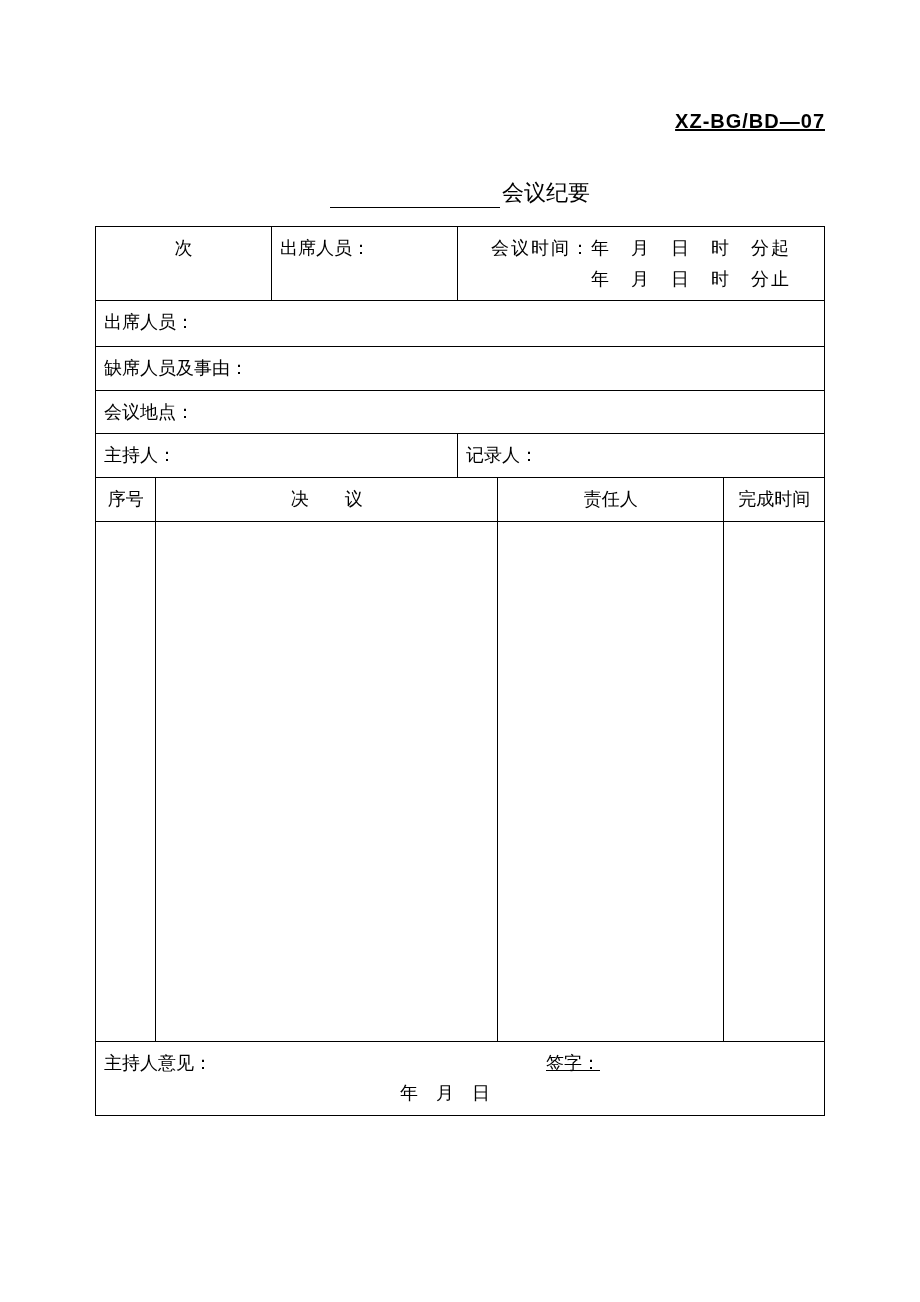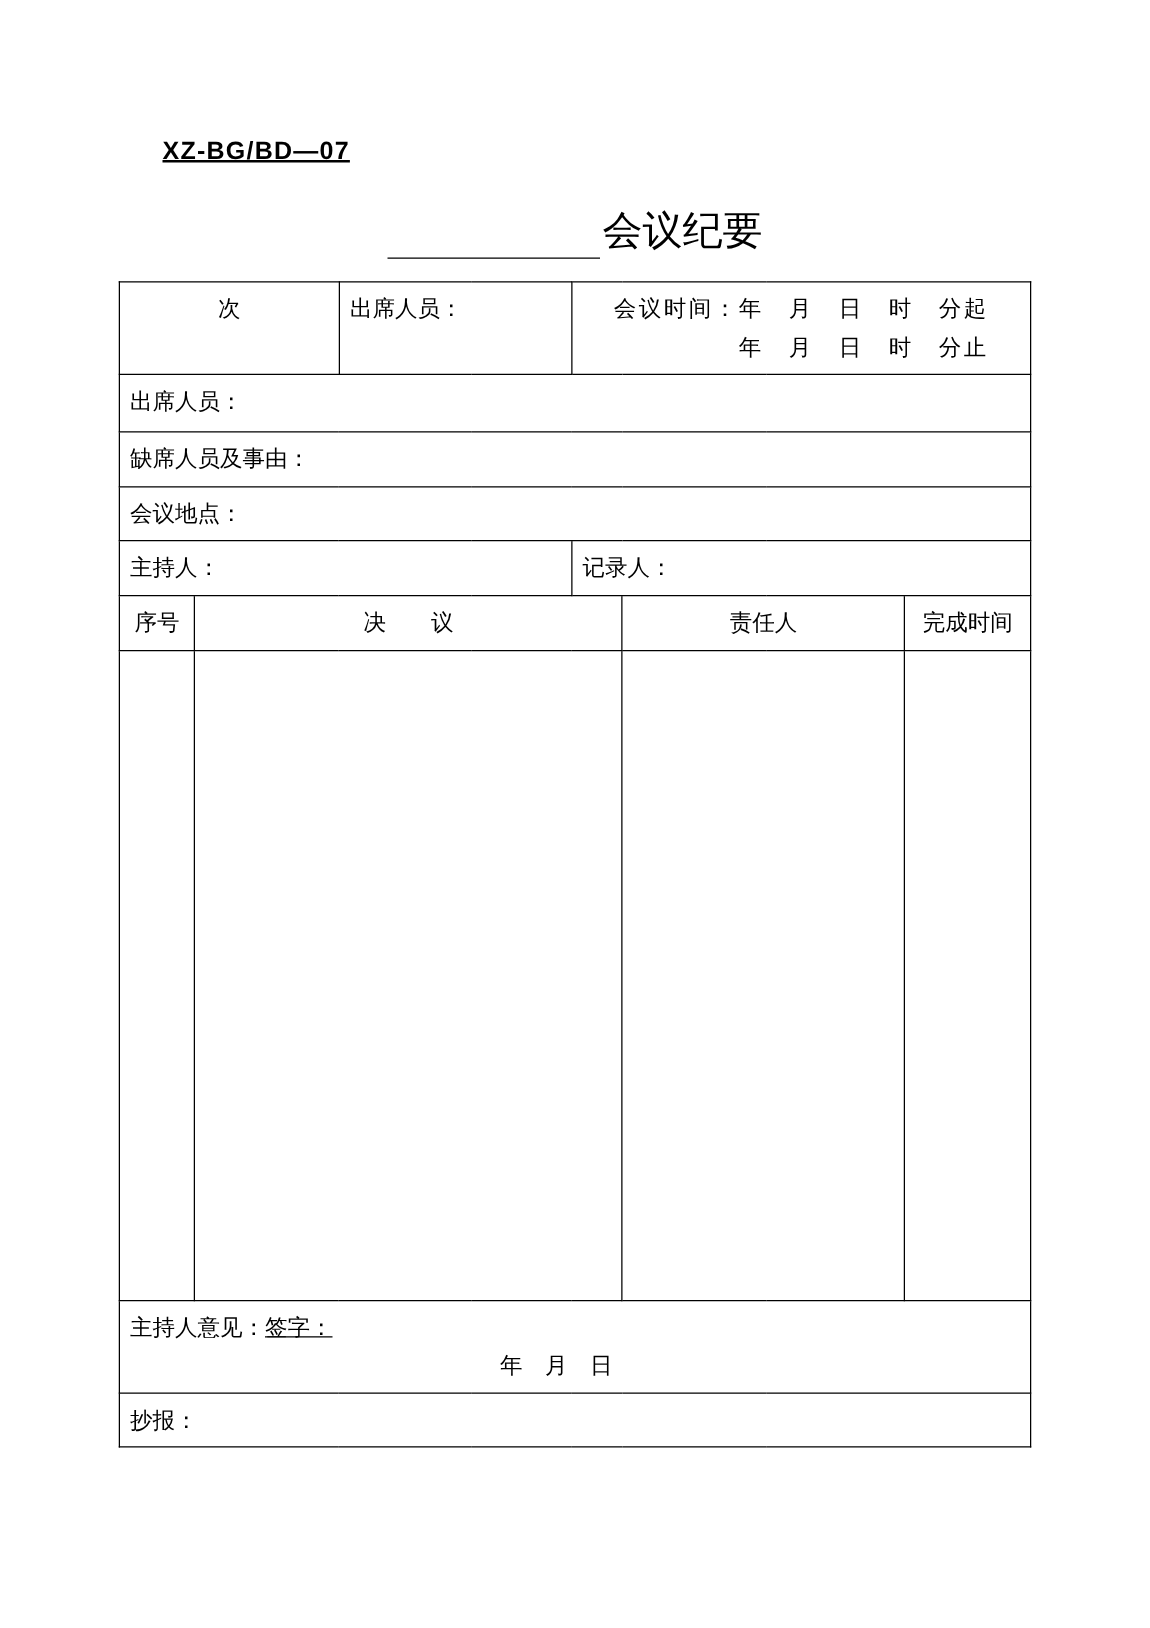--- a/index.html
+++ b/index.html
@@ -14,26 +14,27 @@
   }
   .page {
     padding: 110px 95px 60px 95px;
   }
   .doc-code {
     font-family: "SimHei", "黑体", sans-serif;
     font-weight: bold;
     font-size: 20px;
     text-decoration: underline;
     margin-left: 35px;
-    margin-bottom: 30px;
+    margin-bottom: 45px;
     letter-spacing: 1px;
+    text-align: right;
   }
   .title-row {
     text-align: center;
-    font-size: 32px;
+    font-size: 22px;
     margin-bottom: 18px;
   }
   .title-blank {
     display: inline-block;
     border-bottom: 1.5px solid #000;
     width: 170px;
     vertical-align: bottom;
     margin-right: 2px;
   }
   .title-text {
@@ -135,30 +136,25 @@
 
     <tr class="tall-row">
       <td></td>
       <td colspan="4"></td>
       <td colspan="2"></td>
       <td></td>
     </tr>
 
     <tr>
       <td colspan="8" class="sig-row">
-        <div style="display:flex; ">
+        <div style="display:flex; justify-content:space-between;">
           <span>主持人意见：</span>
           <span style="width:270px; text-align:left;text-decoration:underline;">签字：</span>
         </div>
         <div class="sig-right">年　月　日</div>
       </td>
     </tr>
 
-    <tr>
-      <td colspan="8" style="height:40px">
-        <span>抄报：</span>
-      </td>
-    </tr>
 
   </tbody>
     </table>
 
 </div>
 
 </body></html>

